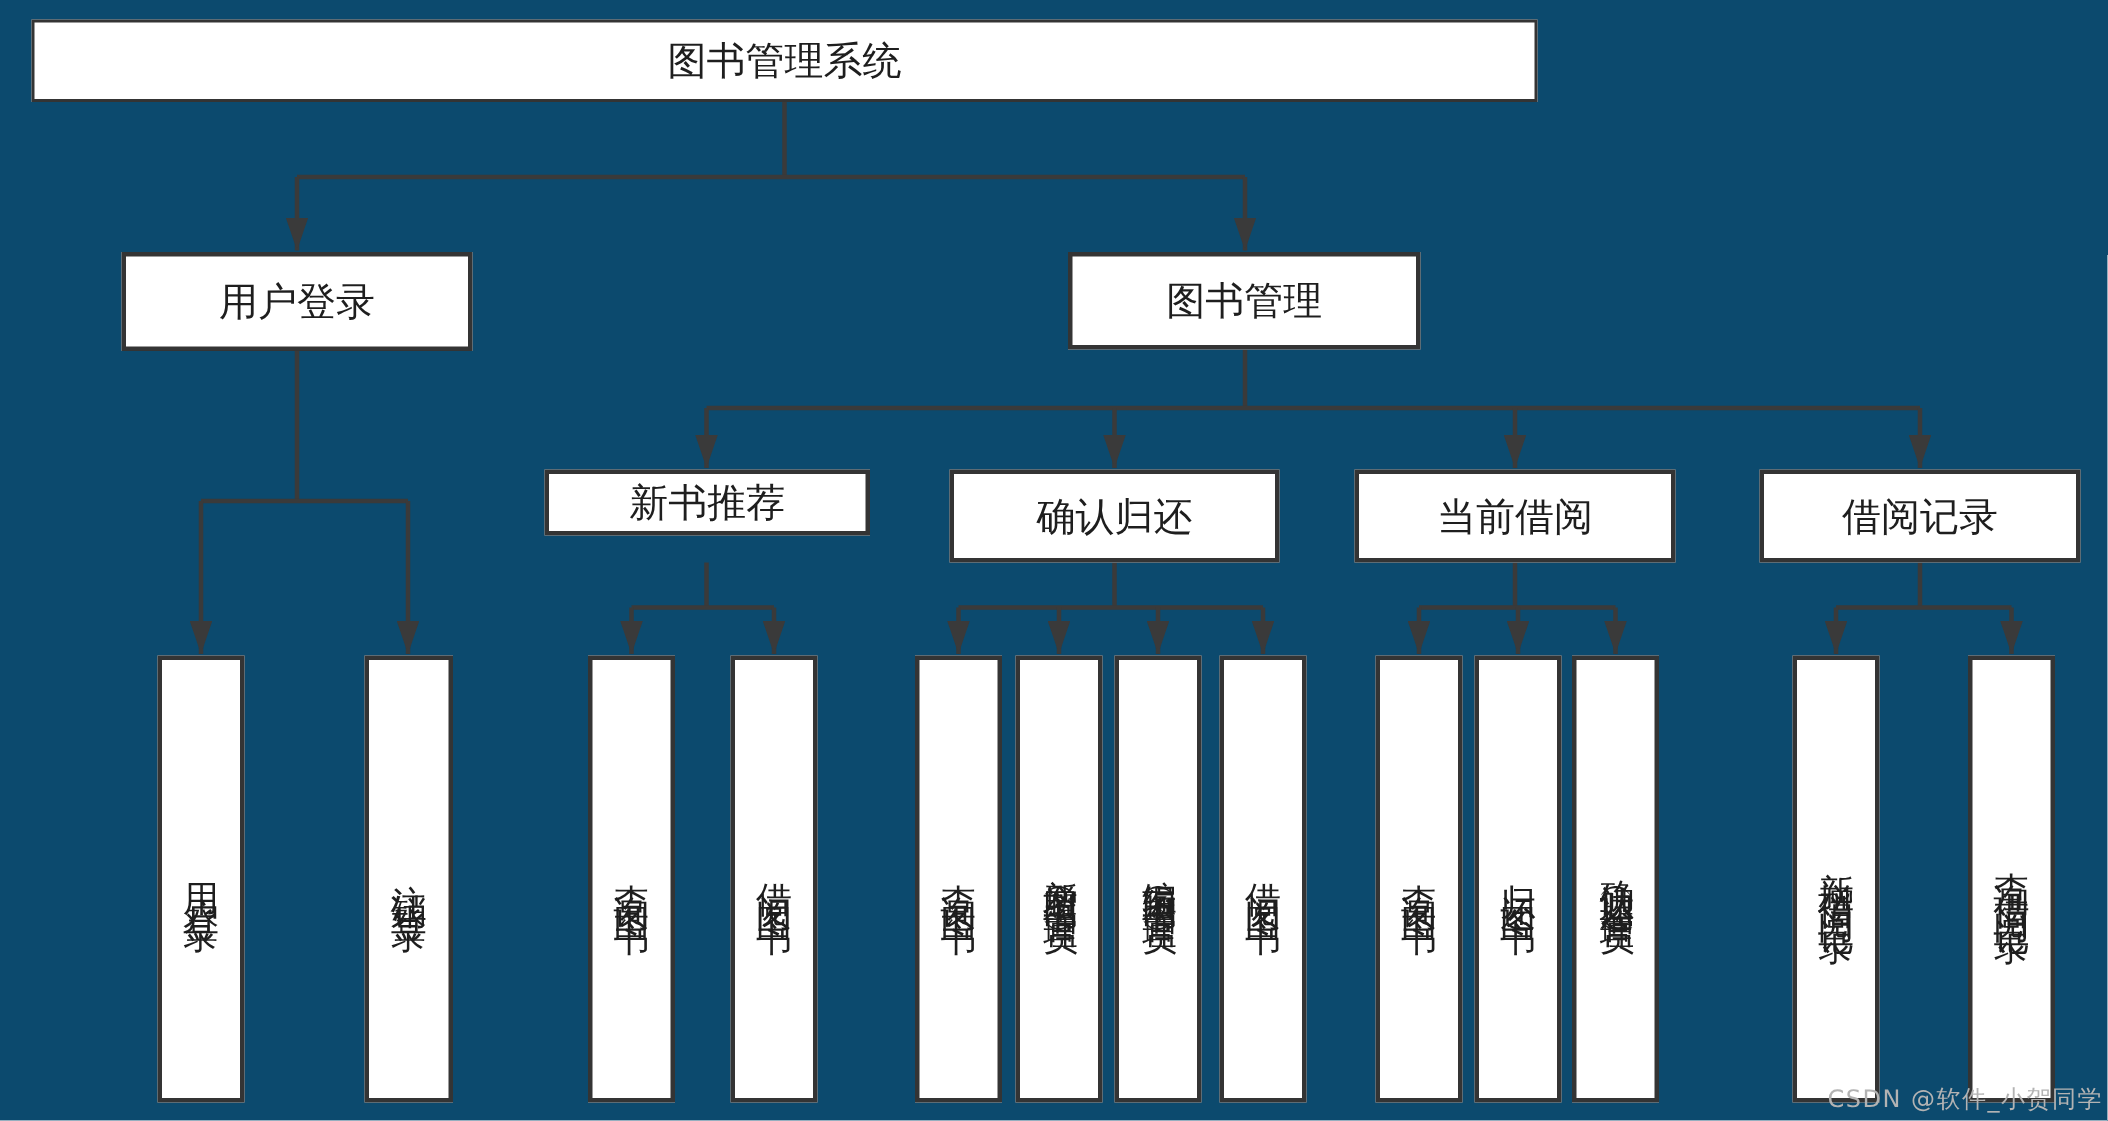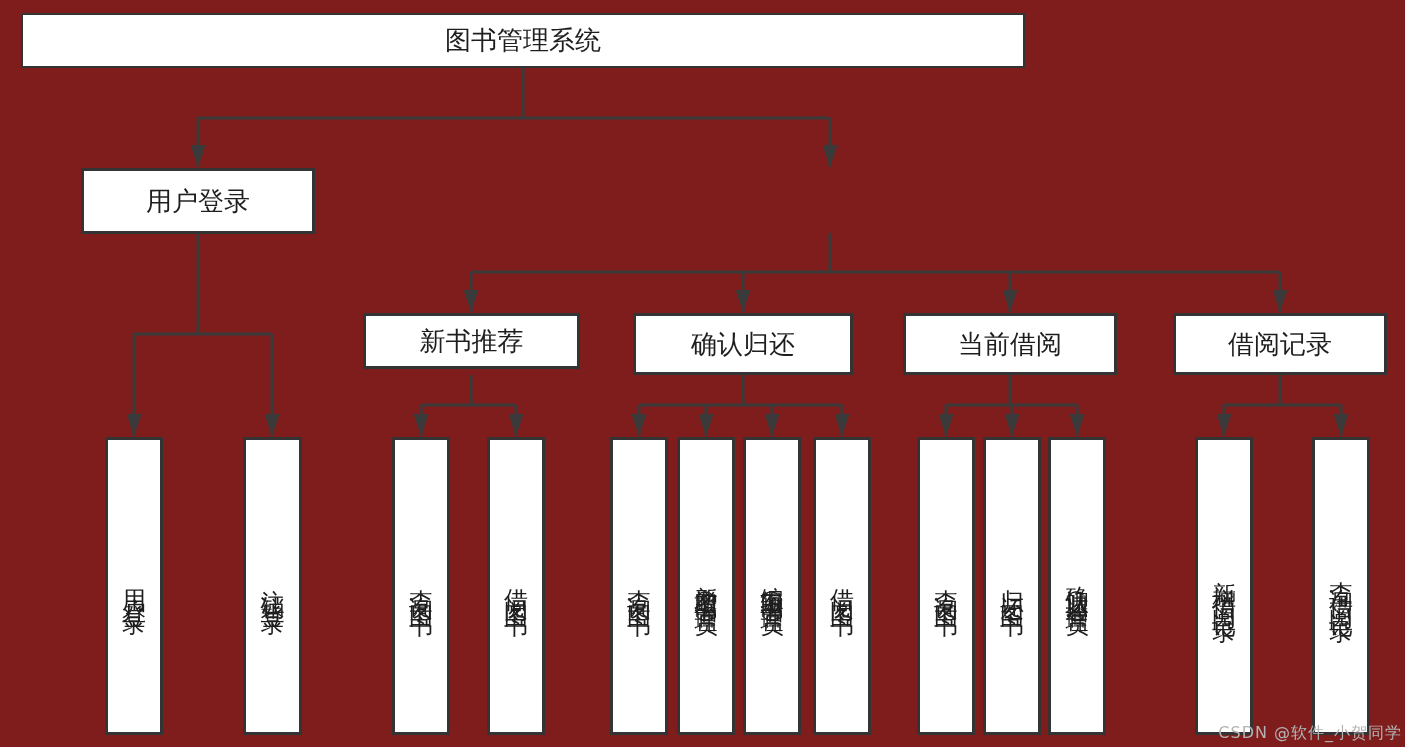--- a/index.html
+++ b/index.html
@@ -1,17 +1,17 @@
 <!DOCTYPE html>
 <html><head>
 <meta charset="utf-8">
 <style>
   html,body{margin:0;padding:0;background:#ffffff;}
   #canvas{
-    position:relative;width:1405px;height:747px;background:#7f1d1d;overflow:hidden;
+    position:relative;width:1405px;height:747px;background:#0c4a6e;overflow:hidden;
     font-family:"DejaVu Sans","Liberation Sans",sans-serif;
   }
   #wires{position:absolute;left:0;top:0;z-index:0;}
   .node{
     position:absolute;box-sizing:border-box;background:#ffffff;border:3px solid #343434;
     display:flex;align-items:center;justify-content:center;
     color:#1e1e1e;z-index:1;
   }
   .node.root{border-width:2px;font-size:26px;}
   .node.branch{font-size:26px;}
@@ -76,22 +76,23 @@
       <path d="M1280,375 V405"></path>
       <path d="M1224,405 H1341"></path>
       <path d="M1224,405 V436" marker-end="url(#arrow)"></path>
       <path d="M1341,405 V436" marker-end="url(#arrow)"></path>
     </g>
   </svg>
 
   <div class="node root" style="left:21px;top:13px;width:1004px;height:55px;">图书管理系统</div>
 
   <div class="node branch" style="left:81px;top:168px;width:234px;height:66px;">用户登录</div>
+  <div class="node branch" style="left:712px;top:168px;width:235px;height:65px;">图书管理</div>
 
-  <div class="node branch" style="left:363px;top:313px;width:217px;height:56px;">新书推荐</div>
+  <div class="node branch" style="left:363px;top:313px;width:217px;height:44px;">新书推荐</div>
   <div class="node branch" style="left:633px;top:313px;width:220px;height:62px;">确认归还</div>
   <div class="node branch" style="left:903px;top:313px;width:214px;height:62px;">当前借阅</div>
   <div class="node branch" style="left:1173px;top:313px;width:214px;height:62px;">借阅记录</div>
 
   <div class="node leaf" style="left:105px;top:437px;width:58px;height:298px;">用户登录</div>
   <div class="node leaf" style="left:243px;top:437px;width:59px;height:298px;">注销登录</div>
 
   <div class="node leaf" style="left:392px;top:437px;width:58px;height:298px;">查询图书</div>
   <div class="node leaf" style="left:487px;top:437px;width:58px;height:298px;">借阅图书</div>
 

